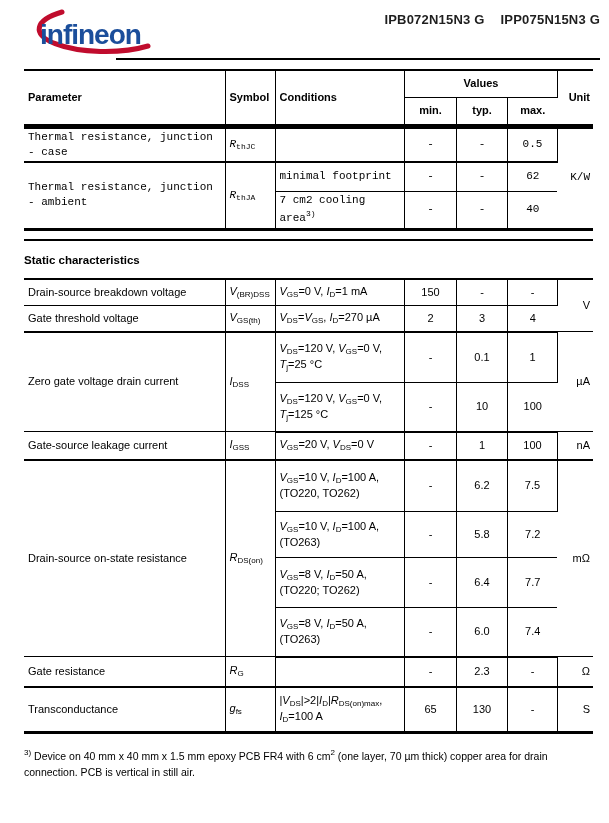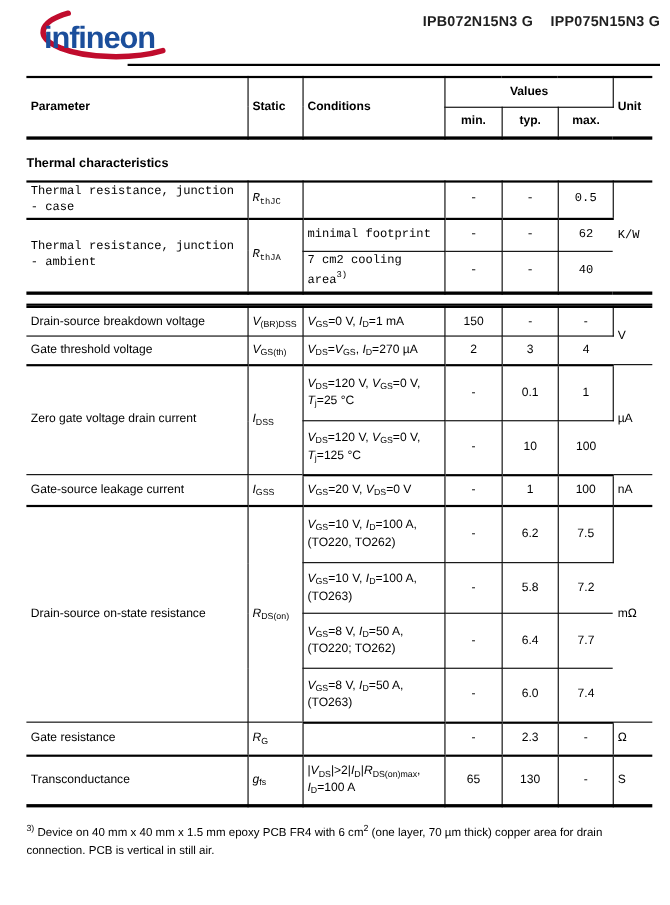--- a/index.html
+++ b/index.html
@@ -26,21 +26,21 @@
              font-size:11px; color:#000;
              border-top:2px solid #000; border-bottom:3px solid #000; }
   table.ds td { border-right:1.5px solid #000; border-bottom:1.5px solid #000;
                 vertical-align:middle; padding:1px 3px 1px 4px; line-height:1.4; }
   table.ds td:last-child,
   table.ds td.c-unit { border-right:none; }
   table.ds tr:last-child td { border-bottom:none; }
   table.ds tr.group-end td { border-bottom:2px solid #000; }
   table.ds tr.group-end td.span-through { border-bottom:none; }
   td.c-val { text-align:center; padding:1px 2px; }
-  td.c-unit { padding-left:3px; }
+  td.c-unit { padding-left:3px;text-align:right; }
   td.th { font-weight:bold; }
   td.vtop-sm { vertical-align:top; padding-top:6px; }
   td.vtop-md { vertical-align:top; padding-top:16px; }
   td.vtop-hd { vertical-align:top; padding-top:6px; }
   td.center { text-align:center;margin-top:16px; }
 
   
   .seg-i { font-style:italic; }
   .seg-s { font-size:8px; vertical-align:-2px; }
   .seg-p { font-size:8px; vertical-align:5px; }
@@ -80,34 +80,33 @@
         <col style="width:50px">
         <col style="width:129px">
         <col style="width:52px">
         <col style="width:51px">
         <col style="width:50px">
         <col style="width:36px">
       </colgroup>
     <tbody>
         <tr style="height:27px">
       <td rowspan="2" class="th vtop-hd">Parameter</td>
-      <td rowspan="2" class="th vtop-hd">Static</td>
+      <td rowspan="2" class="th vtop-hd">Symbol</td>
       <td rowspan="2" class="th vtop-hd">Conditions</td>
       <td colspan="3" class="th center">Values</td>
       <td rowspan="2" class="th vtop-hd c-unit">Unit</td>
     </tr>
     <tr style="height:28px">
       <td class="th center">min.</td>
       <td class="th center">typ.</td>
       <td class="th center">max.</td>
     </tr>
   </tbody>
     </table>
 
-  <div class="section-title t-thermal-title">Thermal characteristics</div>
 
   <table class="ds t-table">
     <colgroup>
         <col style="width:201px">
         <col style="width:50px">
         <col style="width:129px">
         <col style="width:52px">
         <col style="width:51px">
         <col style="width:50px">
         <col style="width:36px">
@@ -134,20 +133,21 @@
       <td><span class="seg-t">7 cm2 cooling area</span><span class="seg-p">3)</span></td>
       <td class="c-val">-</td>
       <td class="c-val">-</td>
       <td class="c-val">40</td>
     </tr>
   </tbody>
     </table>
 
   <div class="elec-rule"></div>
 
+  <div class="section-title t-static-title">Static characteristics</div>
 
   <table class="ds">
     <colgroup>
         <col style="width:201px">
         <col style="width:50px">
         <col style="width:129px">
         <col style="width:52px">
         <col style="width:51px">
         <col style="width:50px">
         <col style="width:36px">

